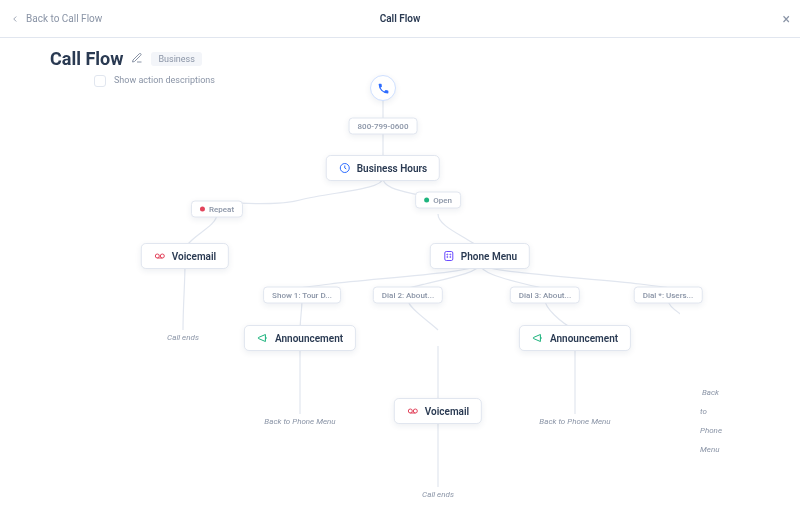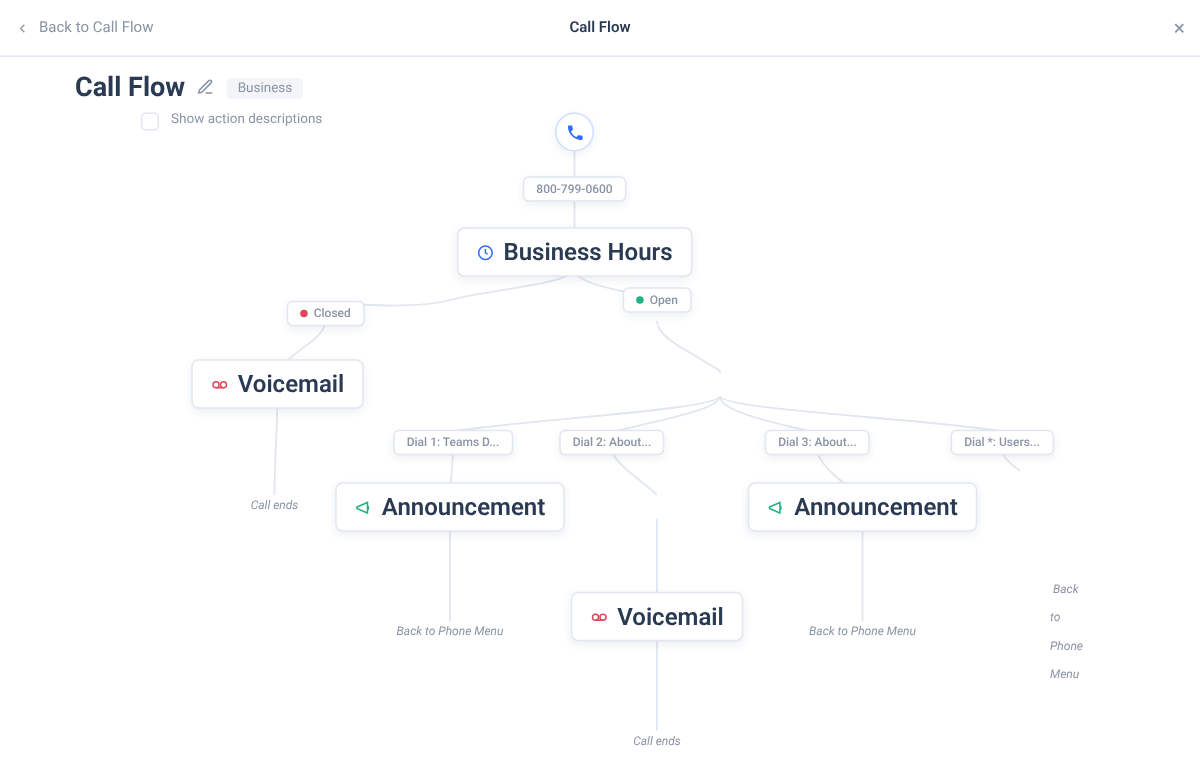--- a/index.html
+++ b/index.html
@@ -35,21 +35,21 @@
   
   .options{padding:6px 52px 0 50px;display:flex;align-items:flex-start;gap:8px;margin-left:44px;}
   .cb{width:12px;height:12px;border:1.5px solid var(--border);border-radius:3px;display:inline-block;}
   .cb-label{font-size:9px;color:var(--muted);}
   
   .canvas{position:absolute;left:0;top:72px;width:680px;height:441px;padding-left:21px;}
   svg.edges{position:absolute;inset:0;width:100%;height:100%;}
   svg.edges path{fill:none;stroke:var(--border);stroke-width:1.2;}
   
   .node{position:absolute;transform:translate(-50%,-50%);}
-  .card{background:#fff;border:1px solid var(--border);border-radius:5px;box-shadow:var(--shadow);display:flex;align-items:center;justify-content:center;gap:6px;padding:6px 12px;font-size:16px;font-weight:600;white-space:nowrap;}
+  .card{background:#fff;border:1px solid var(--border);border-radius:5px;box-shadow:var(--shadow);display:flex;align-items:center;justify-content:center;gap:6px;padding:6px 12px;font-size:10px;font-weight:600;white-space:nowrap;}
   .card .ico{width:12px;height:12px;display:flex;align-items:center;justify-content:center;}
   .chip{background:#fff;border:1px solid var(--border);border-radius:4px;box-shadow:var(--shadow);font-size:8px;font-weight:500;color:var(--muted);padding:3px 8px;display:flex;align-items:center;gap:4px;white-space:nowrap;}
   .dot{width:5px;height:5px;border-radius:50%;}
   .dot.red{background:var(--red);}
   .dot.green{background:var(--green);}
   .plain{font-size:8px;color:var(--muted);background:#fff;padding:0 2px;font-style:italic;}
   
   .start-circle{width:26px;height:26px;border:1px solid #cfe0ff;border-radius:50%;display:flex;align-items:center;justify-content:center;background:#fff;box-shadow:var(--shadow);}
   .start-circle svg{width:13px;height:13px;fill:var(--blue);}
   
@@ -144,21 +144,21 @@
             <path d="M12 7v5l3 2"></path>
           </svg>
       </span>
       <span>Business Hours</span>
     </div>
   </div>
 
   <div class="node" style="left:217px;top:137px">
     <div class="chip">
         <span class="dot red"></span>
-        <span>Closed</span>
+        <span>Repeat</span>
       </div>
   </div>
   <div class="node" style="left:438px;top:128px">
     <div class="chip">
         <span class="dot green"></span>
         <span>Open</span>
       </div>
   </div>
 
   <div class="node" style="left:185px;top:184px">
@@ -170,23 +170,37 @@
             <path d="M7 16h10"></path>
           </svg>
       </span>
       <span>Voicemail</span>
     </div>
   </div>
   <div class="node" style="left:183px;top:262px">
     <span class="plain">Call ends</span>
   </div>
 
+  <div class="node" style="left:480px;top:184px">
+    <div class="card">
+      <span class="ico c-purple">
+        <svg viewBox="0 0 24 24" fill="none" stroke="currentColor" stroke-width="2">
+            <rect x="4" y="3" width="16" height="18" rx="3"></rect>
+            <circle cx="9" cy="9" r="1"></circle>
+            <circle cx="15" cy="9" r="1"></circle>
+            <circle cx="9" cy="14" r="1"></circle>
+            <circle cx="15" cy="14" r="1"></circle>
+          </svg>
+      </span>
+      <span>Phone Menu</span>
+    </div>
+  </div>
 
   <div class="node" style="left:302px;top:223px">
-      <div class="chip">Dial 1: Teams D...</div>
+      <div class="chip">Show 1: Tour D...</div>
     </div>
   <div class="node" style="left:408px;top:223px">
       <div class="chip">Dial 2: About...</div>
     </div>
   <div class="node" style="left:545px;top:223px">
       <div class="chip">Dial 3: About...</div>
     </div>
   <div class="node" style="left:668px;top:223px">
       <div class="chip">Dial *: Users...</div>
     </div>

